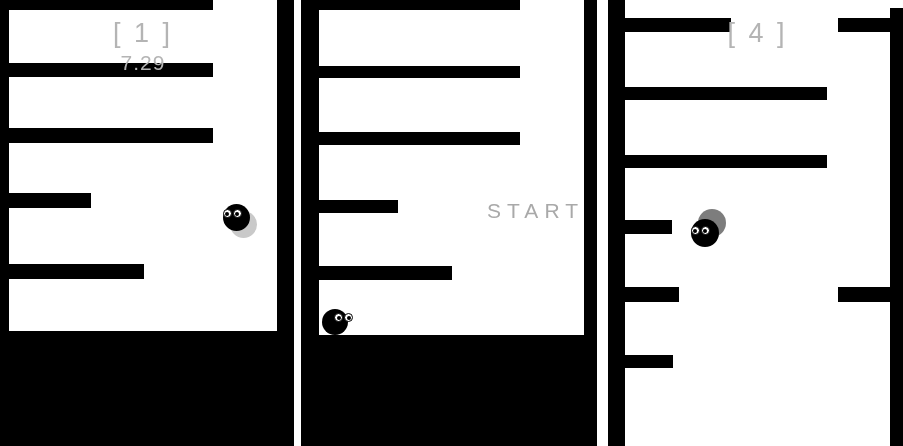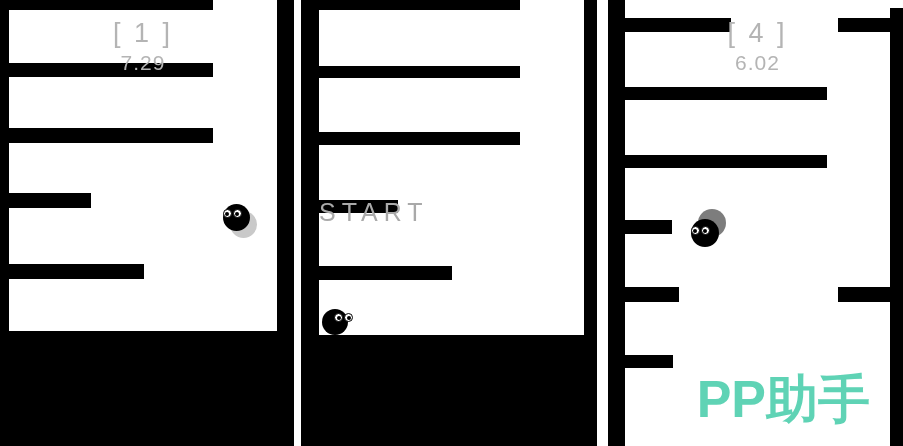--- a/index.html
+++ b/index.html
@@ -36,23 +36,23 @@
   }
   .score-label {
     font-size: 21px;
     font-weight: 400;
     letter-spacing: 1px;
     line-height: 1;
     margin-top: 5px;
   }
   .start-label {
     position: absolute;
-    text-align: left;
+    text-align: right;
     color: #a9a9a9;
-    font-size: 25px;
+    font-size: 21px;
     font-weight: 400;
     letter-spacing: 6px;
     line-height: 1;
     z-index: 5;
   }
   .watermark {
     position: absolute;
     right: 33px;
     top: 372px;
     font-size: 52px;
@@ -156,23 +156,21 @@
           <div class="eye">
             <div class="pupil right"></div>
           </div>
         </div>
       </div>
     </section>
 
   <section class="panel" id="panel3" style="left: 608px; width: 295px;">
     <div class="hud" style="color: rgb(180, 180, 180);">
       <div class="level-label">[ 4 ]</div>
-      <div class="score-label">6.02</div>
     </div>
-    <div class="watermark" style="color: rgb(95, 211, 181);">PP助手</div>
   <div class="block" style="left: 0px; top: 0px; width: 17px; height: 446px;"></div>
       <div class="block" style="left: 282px; top: 8px; width: 13px; height: 438px;"></div>
       <div class="block" style="left: 0px; top: 18px; width: 123px; height: 14px;"></div>
       <div class="block" style="left: 0px; top: 87px; width: 219px; height: 13px;"></div>
       <div class="block" style="left: 0px; top: 155px; width: 219px; height: 13px;"></div>
       <div class="block" style="left: 0px; top: 220px; width: 64px; height: 14px;"></div>
       <div class="block" style="left: 0px; top: 287px; width: 71px; height: 15px;"></div>
       <div class="block" style="left: 0px; top: 355px; width: 65px; height: 13px;"></div>
       <div class="block" style="left: 230px; top: 18px; width: 65px; height: 14px;"></div>
       <div class="block" style="left: 230px; top: 287px; width: 65px; height: 15px;"></div>

